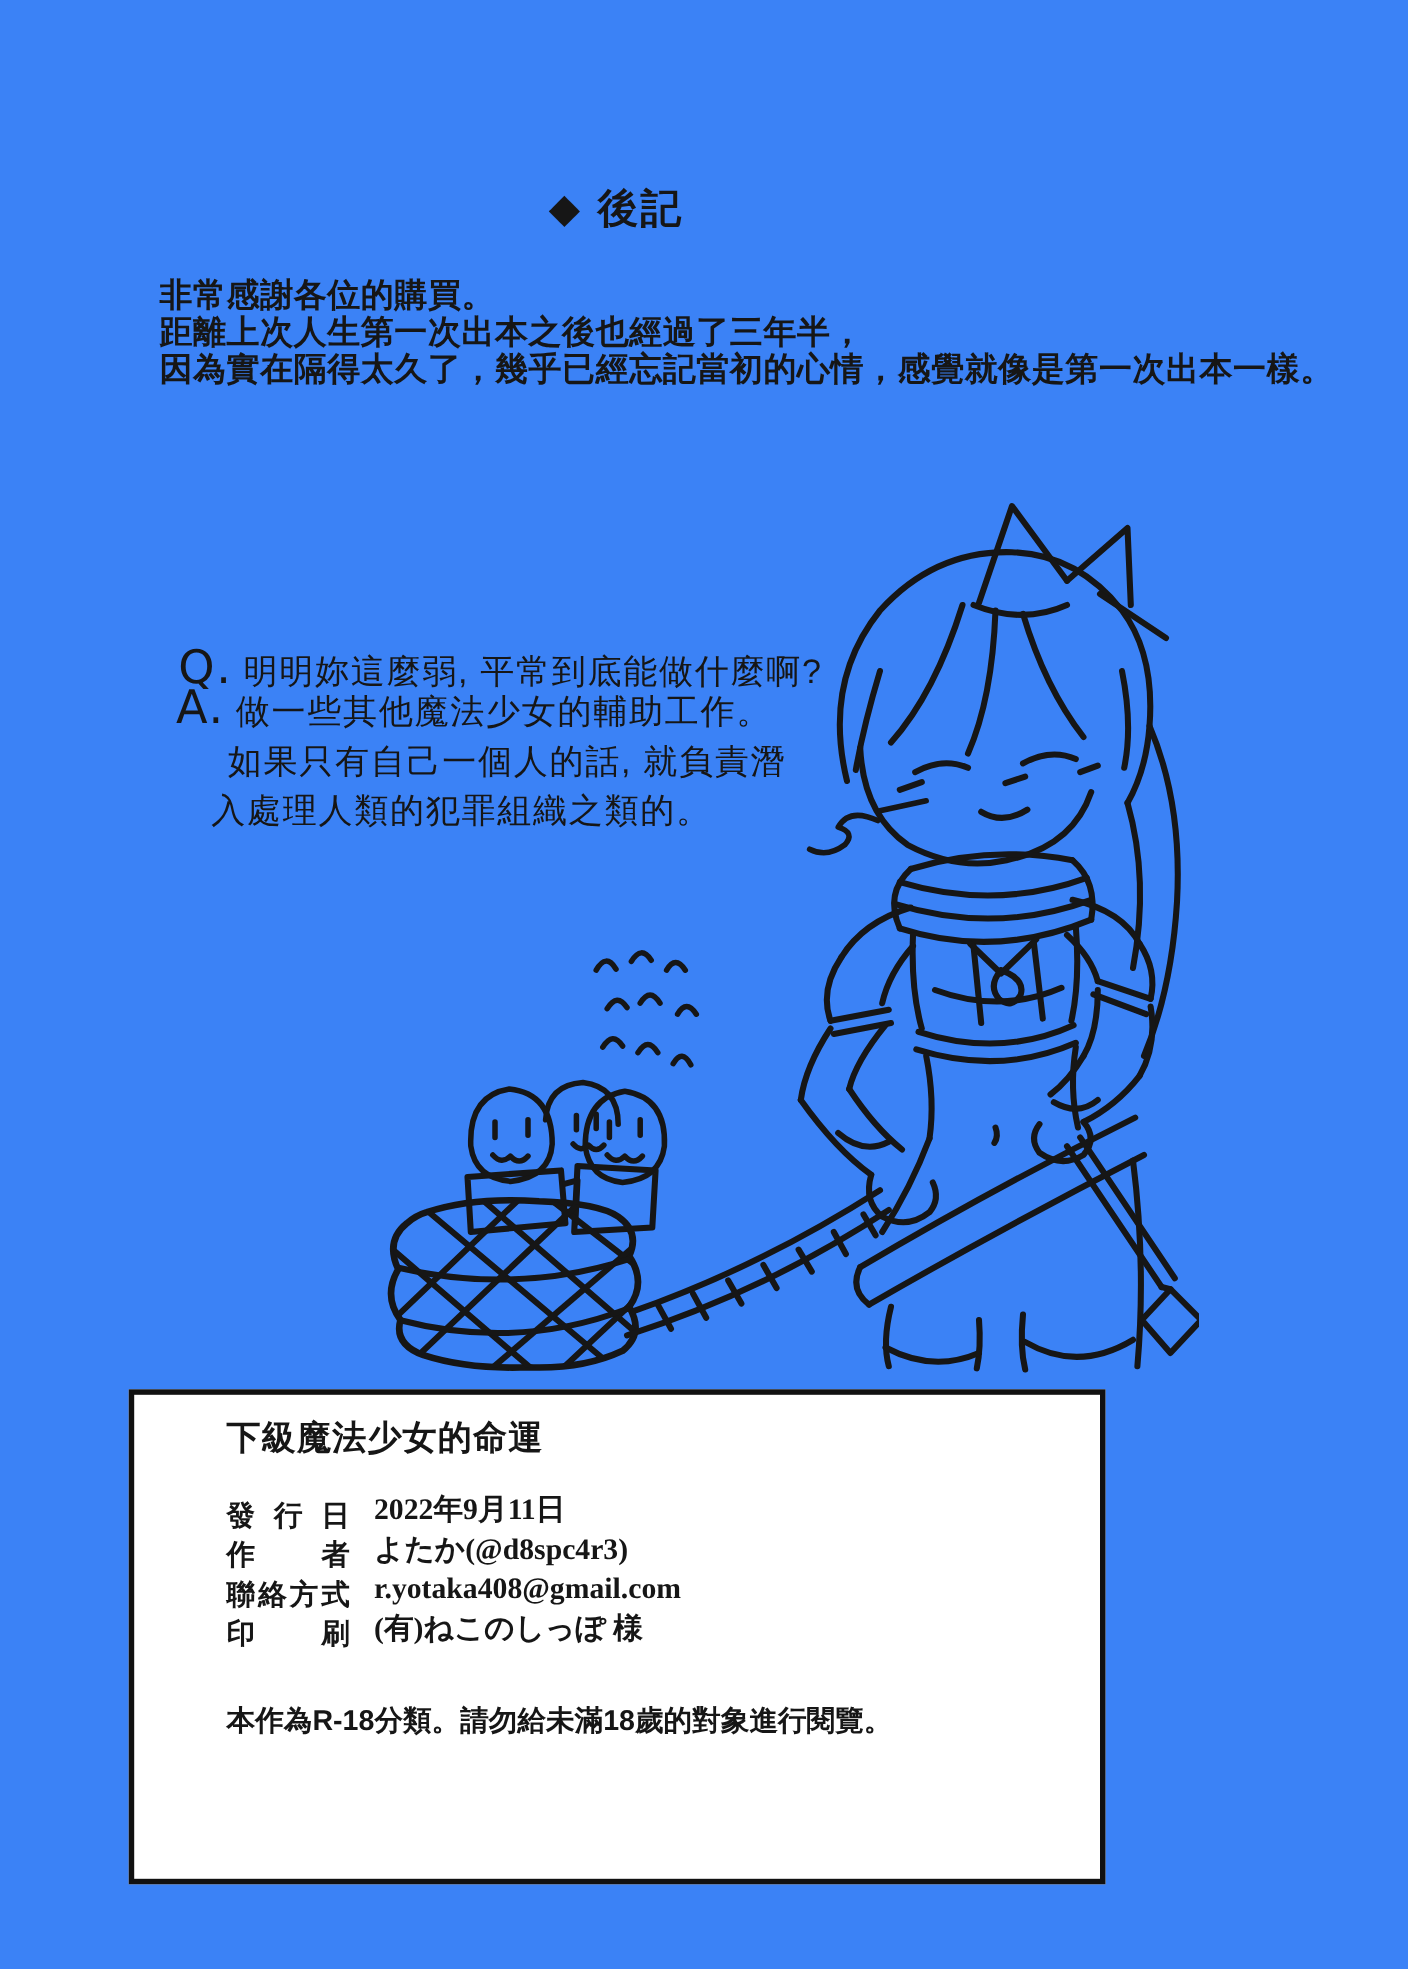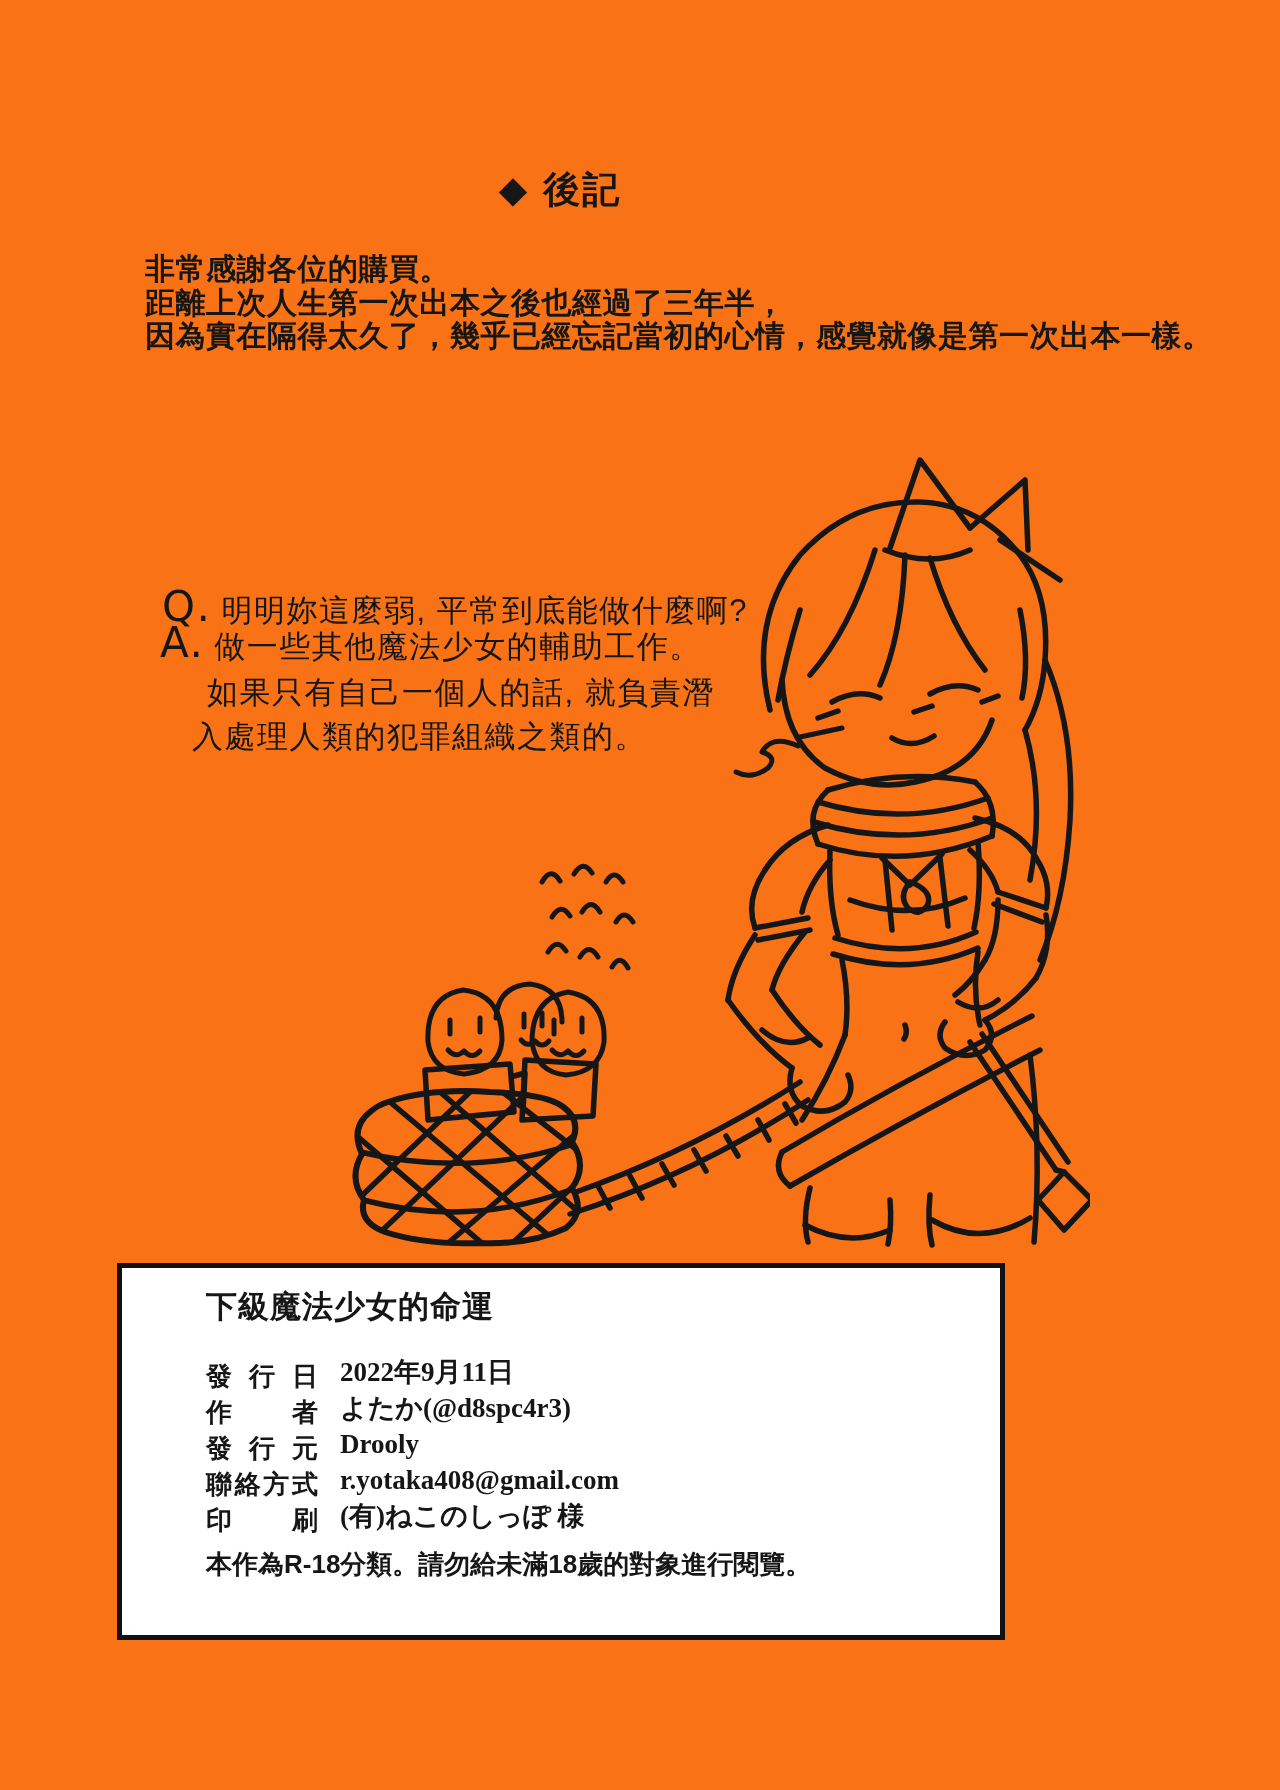--- a/index.html
+++ b/index.html
@@ -1,17 +1,17 @@
 <!DOCTYPE html>
 <html><head>
 <meta charset="utf-8">
 <style>
   html,body{margin:0;padding:0;background:#ffffff;}
   .page{
-    position:relative;width:1280px;height:1790px;background:#f97316;
+    position:relative;width:1280px;height:1790px;background:#3b82f6;
     font-family:"Liberation Sans","DejaVu Sans",sans-serif;color:#161616;overflow:hidden;
   }
   .page-title{
     position:absolute;left:0;top:165px;width:1120px;text-align:center;
     font-size:37px;font-weight:700;letter-spacing:2px;white-space:nowrap;
   }
   .diamond{margin-right:14px;}
   .afterword{
     position:absolute;left:145px;top:252px;font-size:30px;font-weight:700;
     line-height:33.5px;white-space:nowrap;letter-spacing:0.5px;
@@ -19,21 +19,21 @@
   .qa{position:absolute;left:0;top:0;}
   .qa-line{position:absolute;white-space:nowrap;font-size:31px;font-weight:500;letter-spacing:1.5px;}
   .qa-label{font-size:42px;font-weight:400;margin-right:10px;font-family:"DejaVu Sans",sans-serif;}
   .q-line{left:162px;top:562px;margin-top:20px;}
   .a-line{left:160px;top:618px;}
   .a-cont1{left:207px;top:672px;}
   .a-cont2{left:192px;top:716px;}
   .illustration{position:absolute;left:330px;top:430px;}
   .illustration path, .illustration line{stroke:#161616;fill:none;stroke-linecap:round;stroke-linejoin:round;}
   .colophon{
-    position:absolute;left:117px;top:1263px;width:888px;height:377px;
+    position:absolute;left:117px;top:1263px;width:888px;height:450px;
     border:5px solid #111111;box-sizing:border-box;background:#ffffff;
   }
   .colo-title{position:absolute;left:84px;top:18px;font-size:31px;font-weight:700;letter-spacing:1px;white-space:nowrap;}
   .colo-rows{position:absolute;left:84px;top:86px;}
   .colo-row{height:36px;line-height:36px;white-space:nowrap;}
   .colo-label{
     display:inline-block;width:112px;font-size:26px;font-weight:700;vertical-align:bottom;
     text-align:justify;text-align-last:justify;
   }
   .colo-value{
@@ -248,23 +248,20 @@
   <div class="colophon">
     <div class="colo-title">下級魔法少女的命運</div>
     <div class="colo-rows">
       <div class="colo-row">
         <span class="colo-label">發行日</span><span class="colo-value">2022年9月11日</span>
       </div>
       <div class="colo-row">
         <span class="colo-label">作者</span><span class="colo-value">よたか(@d8spc4r3)</span>
       </div>
       <div class="colo-row">
-        <span class="colo-label">發行元</span><span class="colo-value">Drooly</span>
-      </div>
-      <div class="colo-row">
         <span class="colo-label">聯絡方式</span><span class="colo-value">r.yotaka408@gmail.com</span>
       </div>
       <div class="colo-row">
         <span class="colo-label">印刷</span><span class="colo-value">(有)ねこのしっぽ 様</span>
       </div>
     </div>
     <div class="colo-notices">
       <div>本作為R-18分類。請勿給未滿18歲的對象進行閱覽。</div>
     </div>
   </div>

